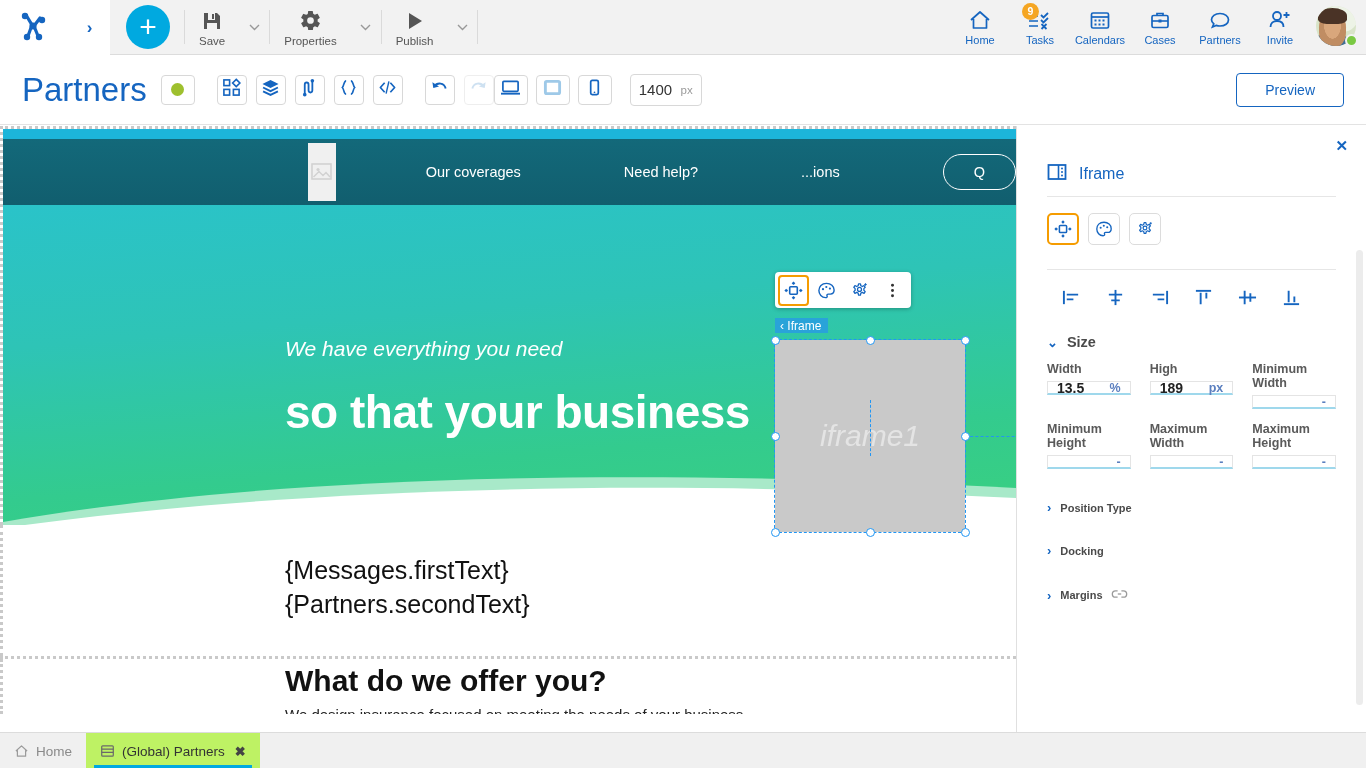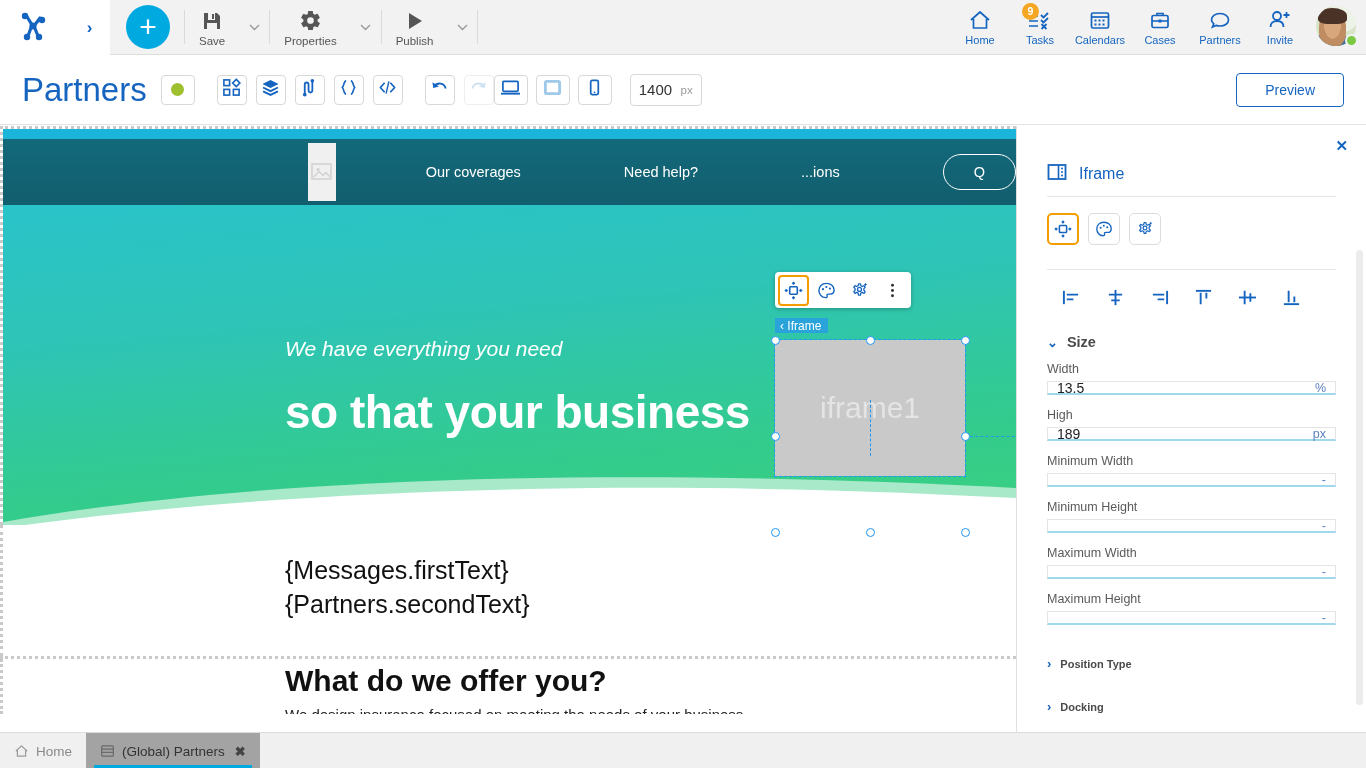--- a/index.html
+++ b/index.html
@@ -176,22 +176,22 @@
     position: absolute; left: 282px; top: 208px; color: #fff;
     font-size: 21px; font-weight: 400; font-style: italic;
   }
   .hero-title {
     position: absolute; left: 282px; top: 258px; color: #fff;
     font-size: 46px; font-weight: bold; line-height: 1.12; letter-spacing: -0.5px;
   }
 
   
   .iframe-el {
-    position: absolute; left: 775px; top: 214px; width: 190px; height: 136px;
-    background: #c9c9c9; outline: 1px dashed #2196f3;
+    position: absolute; left: 775px; top: 214px; width: 190px; height: 192px;
+    background: #c9c9c9; outline: 1px dashed #2196f3; font-style: italic;
   }
   .iframe-el .ph {
     position: absolute; left: 0; top: 0; width: 100%; height: 100%;
     display: flex; align-items: center; justify-content: center;
     color: #e4e4e4; font-size: 30px;
   }
   .iframe-el .vcenter {
     position: absolute; left: 50%; top: 60px; width: 0; height: 56px;
     border-left: 1px dashed #2196f3;
   }
@@ -266,22 +266,23 @@
     width: 44px; height: 30px; display: flex; align-items: center;
     justify-content: center; cursor: pointer;
   }
   .sect-head {
     display: flex; align-items: center; padding: 16px 0 6px 30px;
     cursor: pointer;
   }
   .sect-head .nm { font-size: 14.5px; font-weight: bold; color: #4a4a4a; margin-left: 9px; }
   .chev { color: #1565c0; font-size: 13px; font-weight: bold; }
   .field-grid {
-    display: grid; grid-template-columns: 1fr; column-gap: 19px;
+    display: grid; grid-template-columns: 1fr 1fr 1fr; column-gap: 19px;
     padding: 6px 30px 0 30px;
+    font-weight: bold;
   }
   .fld { margin-bottom: 13px; }
   .fld .lab { font-size: 12.5px; color: #5a5a5a; margin-bottom: 5px; }
   .fld .inp {
     height: 14px; border: 1px solid #e4e4e4; border-bottom: 2px solid #9fd8ec;
     display: flex; align-items: center; padding: 0 9px; cursor: text;
     background: #fff;
   }
   .fld .inp .v { font-size: 14px; color: #222; }
   .fld .inp .u { margin-left: auto; font-size: 12.5px; color: #5b7fbf; }
@@ -299,21 +300,21 @@
   
   .btmbar {
     position: absolute; left: 0; top: 732px; width: 1366px; height: 36px;
     background: #f0f0f0; border-top: 1px solid #dcdcdc; display: flex;
   }
   .btab {
     display: flex; align-items: center; padding: 0 14px; height: 36px;
     font-size: 13.5px; color: #8a8a8a; cursor: pointer; position: relative;
   }
   .btab .ic { margin-right: 7px; display: flex; align-items: center; }
-  .btab.active { background: #a3a3a3; color: #333; }
+  .btab.active { background: #bef264; color: #333; }
   .btab.active::after {
     content: ""; position: absolute; left: 8px; right: 8px; bottom: 0;
     height: 4px; background: #00a9e0;
   }
   .btab .x { margin-left: 10px; color: #444; font-size: 13px; font-weight: bold; }
 </style>
 </head>
 <body>
 
 <div class="app">

